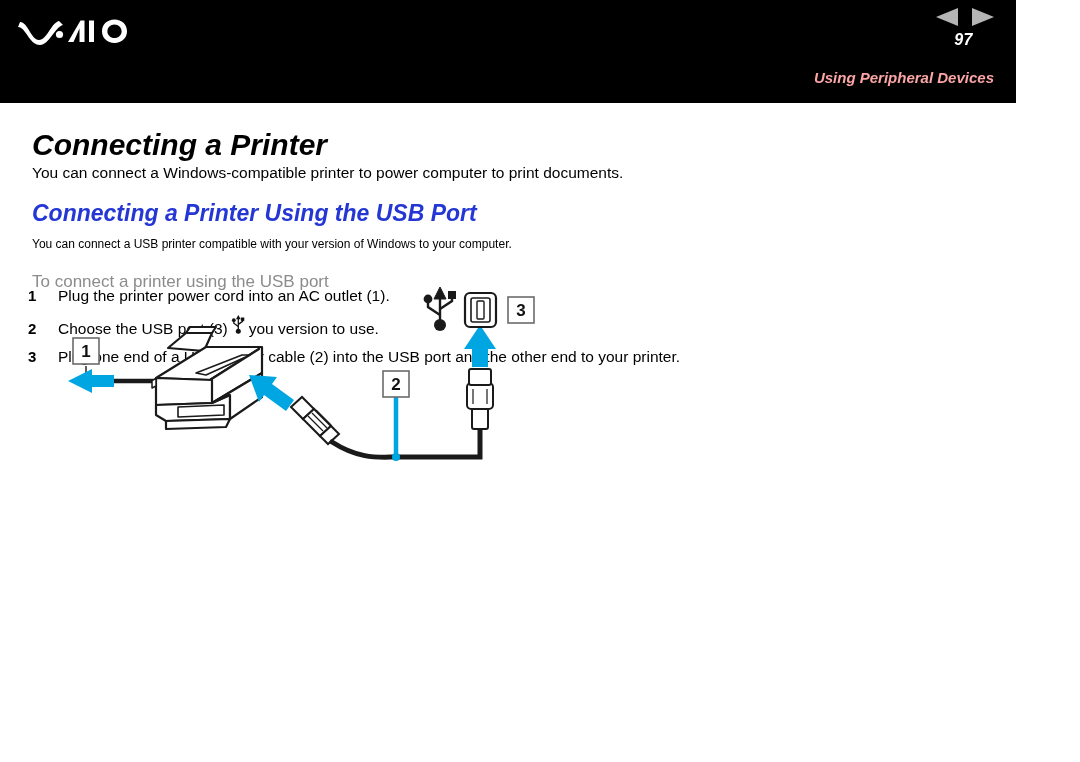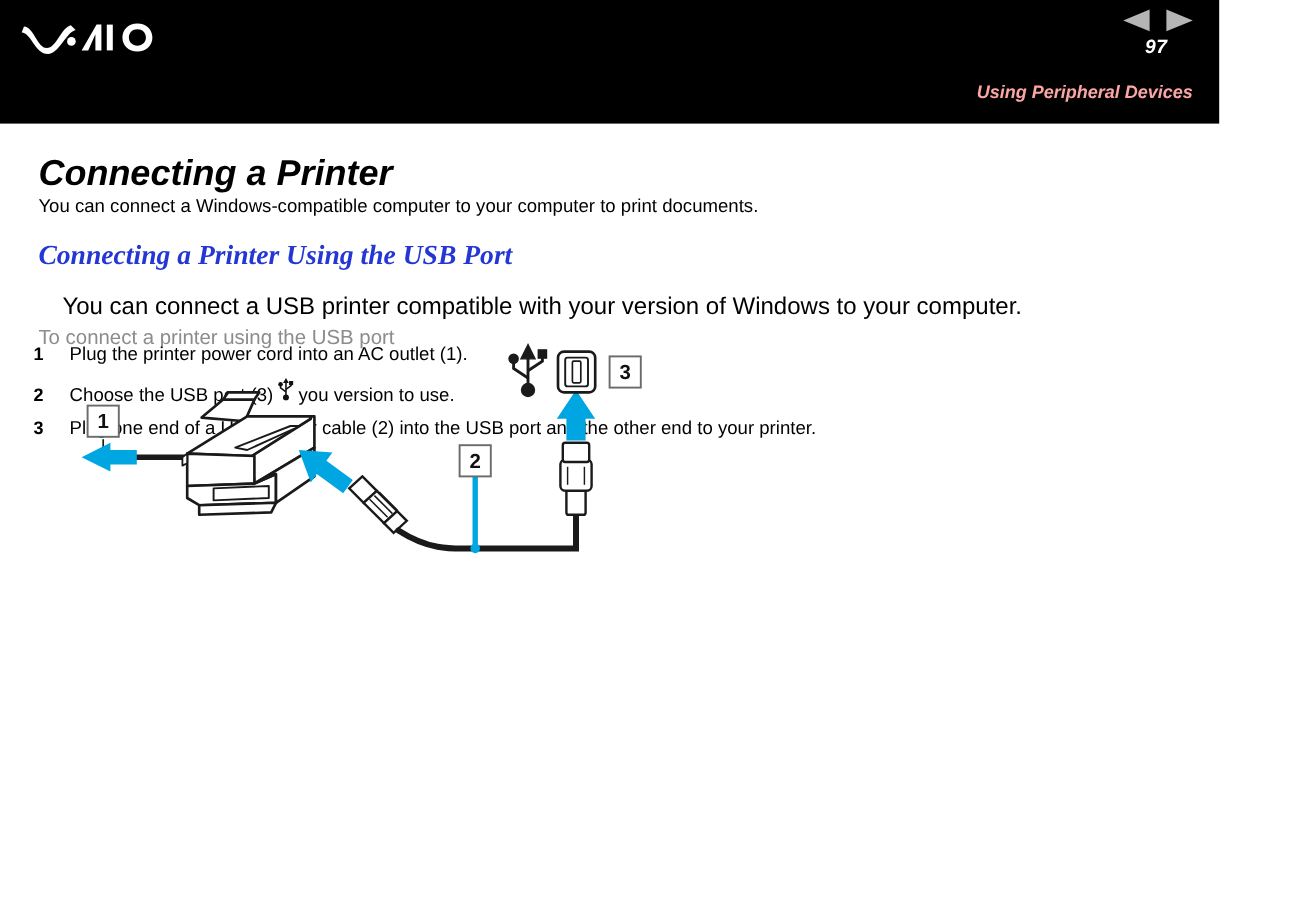--- a/index.html
+++ b/index.html
@@ -102,30 +102,28 @@
   }
   .subsection-title {
     position: absolute;
     left: 32px;
     top: 78px;
     font-size: 23px;
     font-style: italic;
     font-weight: bold;
     color: #2437d4;
     white-space: nowrap;
-    font-family: Liberation Serif, serif;
   }
   .sub-intro-text {
     position: absolute;
     left: 32px;
     top: 122px;
-    font-size: 20px;
+    font-size: 12px;
     color: #000000;
     white-space: nowrap;
-    margin-left: 20px;
   }
   .procedure-heading {
     position: absolute;
     left: 32px;
     top: 152px;
     font-size: 17px;
     color: #8c8c8c;
     font-weight: normal;
     white-space: nowrap;
   }
@@ -187,21 +185,21 @@
   </div>
 
   <div class="page-number">97</div>
   <div class="section-label">Using Peripheral Devices</div>
 </div>
 
 <div class="content">
 
   <h1 class="page-title">Connecting a Printer</h1>
 
-  <p class="intro-text">You can connect a Windows-compatible computer to your computer to print documents.</p>
+  <p class="intro-text">You can connect a Windows-compatible printer to power computer to print documents.</p>
 
   <h2 class="subsection-title">Connecting a Printer Using the USB Port</h2>
 
   <p class="sub-intro-text">You can connect a USB printer compatible with your version of Windows to your computer.</p>
 
   <h3 class="procedure-heading">To connect a printer using the USB port</h3>
 
   <ol class="steps" style="list-style:none;margin:0;padding:0;">
 
     <li class="step">

